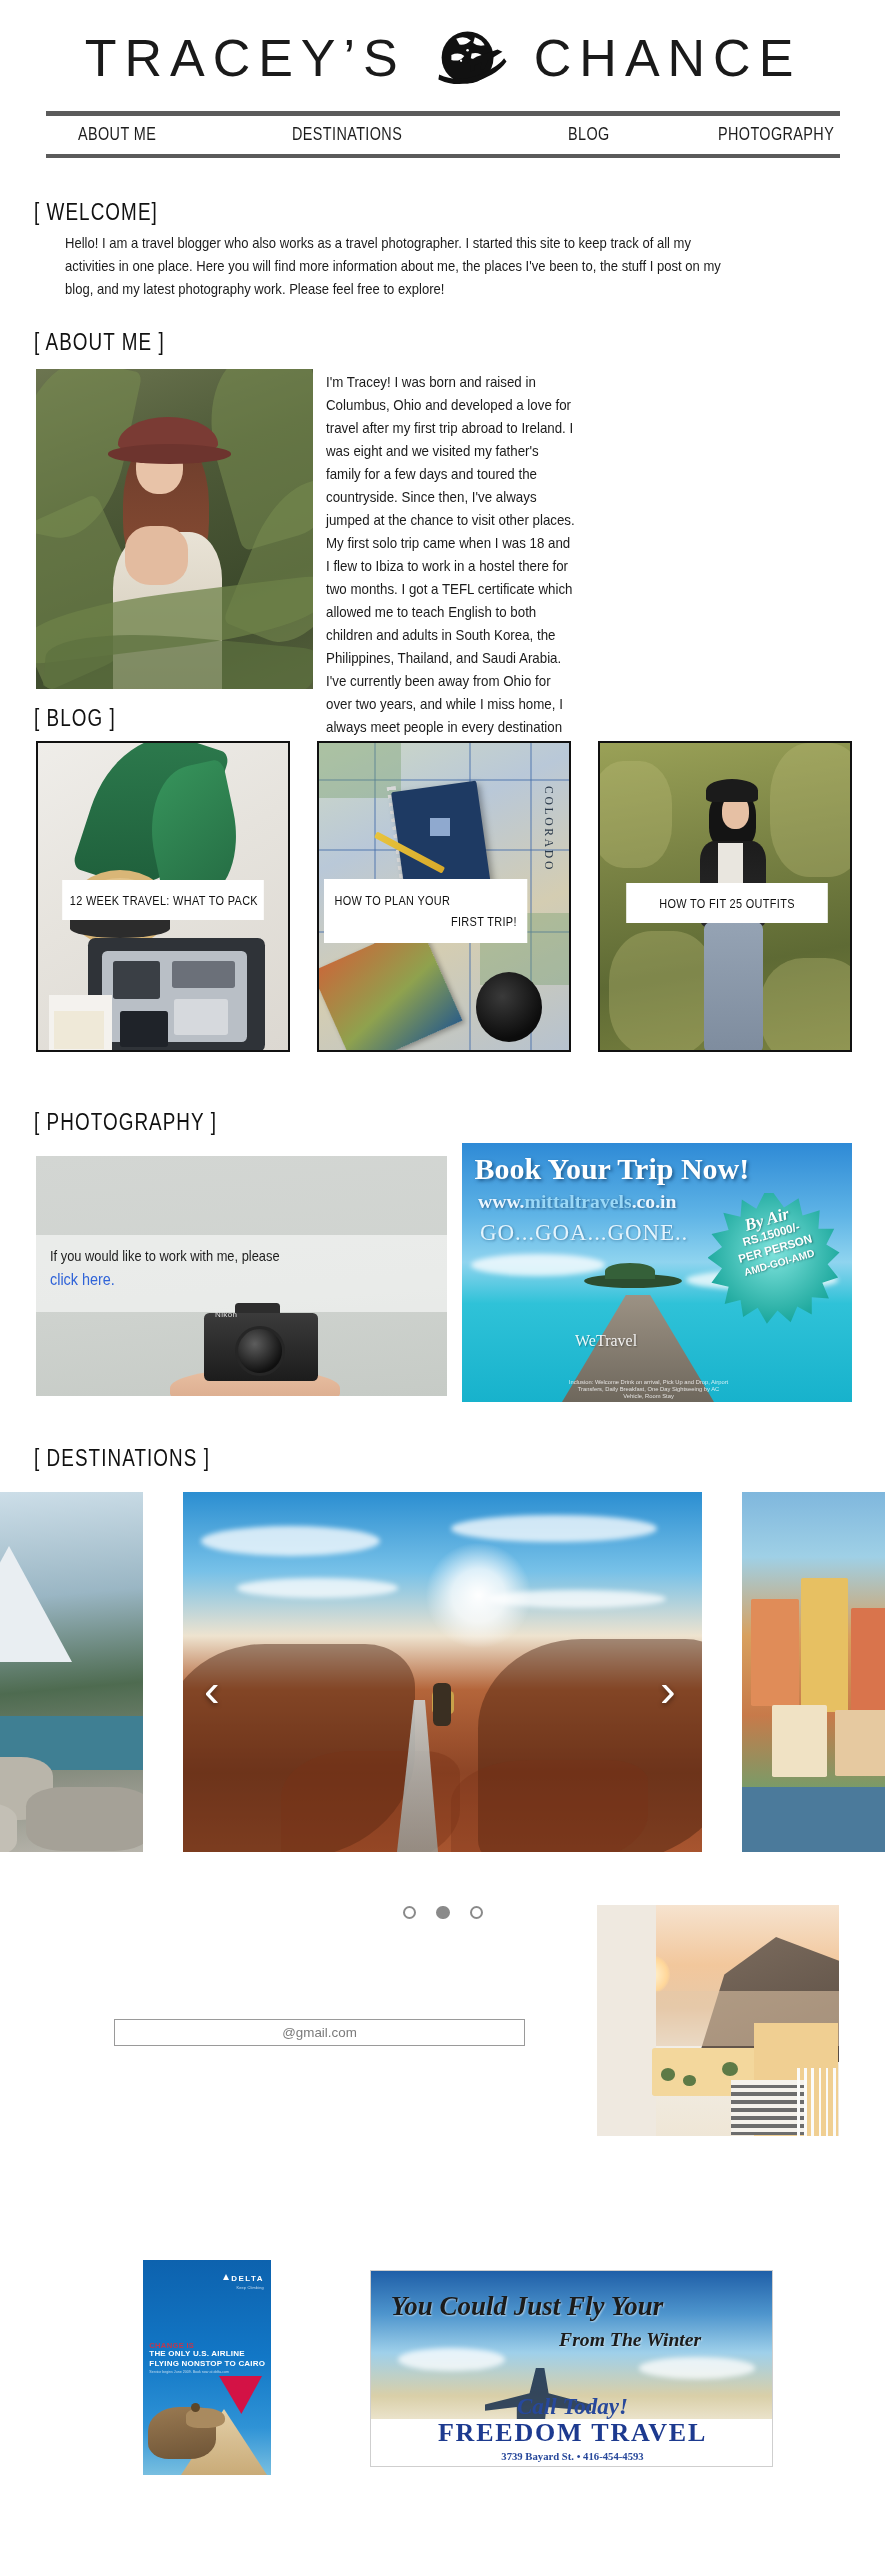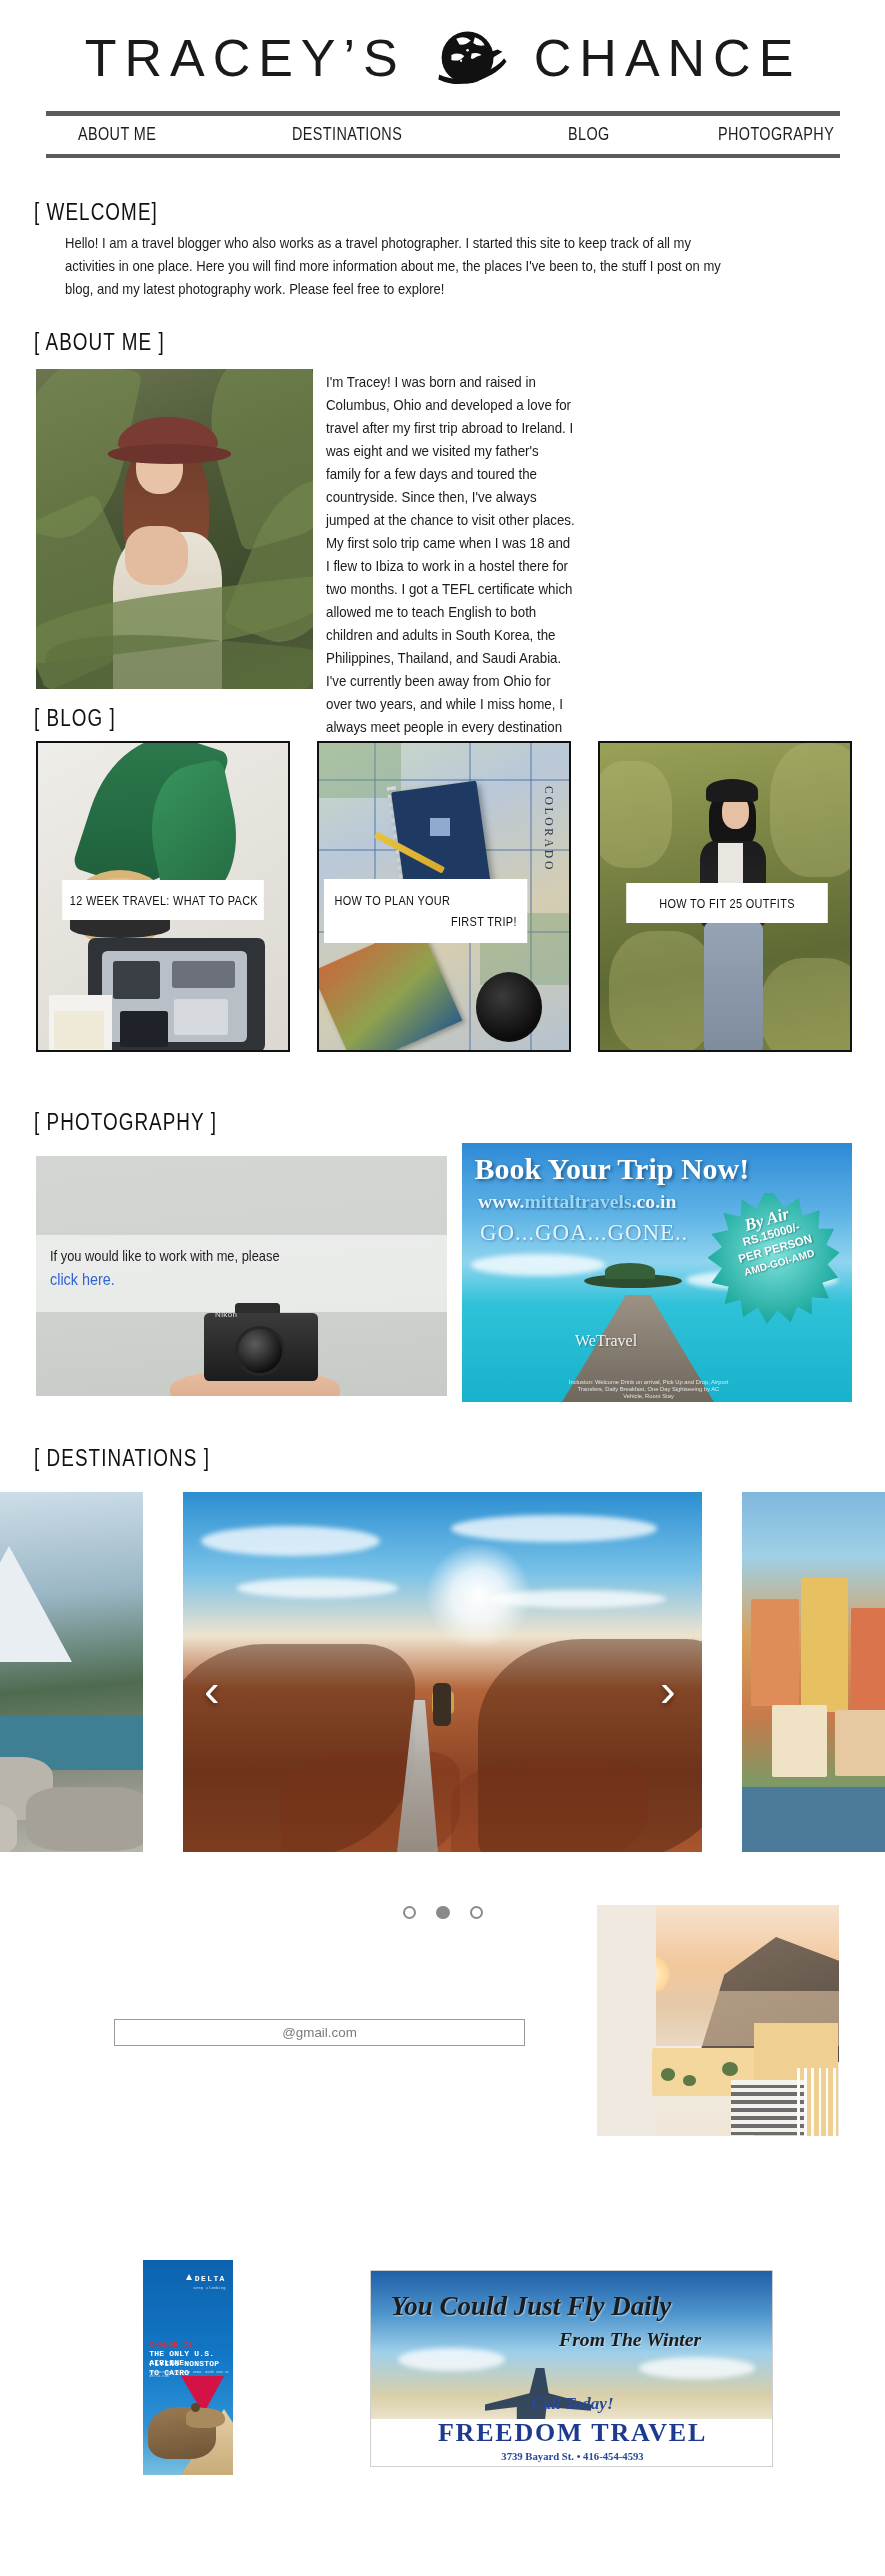--- a/index.html
+++ b/index.html
@@ -327,24 +327,23 @@
   .st-terr{position:absolute;left:55px;top:143px;width:116px;height:48px;background:#f3d79c;border-radius:2.7px;}
   .st-terr2{position:absolute;left:157px;top:118px;width:84px;height:113px;background:#f0cf92;}
   .st-stair{position:absolute;left:134px;top:175px;width:75px;height:55px;
     background:repeating-linear-gradient(180deg,#f5f2ec 0 4.5px,#6d6d6d 4.5px 8px);}
   .st-rail{position:absolute;left:200px;top:163px;width:39px;height:68px;
     background:repeating-linear-gradient(90deg,#fbfbfa 0 2.7px,transparent 2.7px 7.2px);}
   .st-plant{position:absolute;background:#5d7a46;border-radius:50%;}
 
   
   .ad-delta{
-    position:absolute;left:143px;top:2260px;width:90px;height:215px;overflow:hidden;
+    position:absolute;left:143px;top:2260px;width:128px;height:215px;overflow:hidden;
     background:linear-gradient(180deg,#0d62ae 0%,#1277c6 45%,#2f93d6 78%,#79bfe0 100%);
     cursor:pointer;
-    font-family:Liberation Mono, monospace;
   }
   .dl-logo{position:absolute;right:7.2px;top:14.3px;color:#fff;font-size:8px;font-weight:700;letter-spacing:1.4px;}
   .dl-tri{display:inline-block;width:0;height:0;border-left:3.6px solid transparent;
     border-right:3.6px solid transparent;border-bottom:6.3px solid #fff;margin-right:2.7px;vertical-align:0.9px;}
   .dl-sub{position:absolute;right:7.2px;top:26px;color:rgba(255,255,255,.75);font-size:3.8px;letter-spacing:0.2px;}
   .dl-change{position:absolute;left:6.3px;top:81px;color:#c0374d;font-size:7.6px;font-weight:700;letter-spacing:0.3px;}
   .dl-l1{position:absolute;left:6.3px;top:89px;color:#fff;font-size:8px;font-weight:700;letter-spacing:0.2px;}
   .dl-l2{position:absolute;left:6.3px;top:99px;color:#fff;font-size:8px;font-weight:700;letter-spacing:0.2px;}
   .dl-fine{position:absolute;left:6.3px;top:110px;color:rgba(255,255,255,.7);font-size:3.6px;}
   .dl-widget{position:absolute;right:9px;top:116px;width:43px;height:38px;
@@ -374,21 +373,21 @@
   }
   .fr-plane{
     position:absolute;left:114px;top:97px;width:106px;height:63px;
     background:#1d3350;
     clip-path:polygon(48% 0%,56% 0%,60% 40%,100% 58%,100% 68%,58% 62%,56% 92%,72% 100%,72% 100%,44% 96%,16% 100%,30% 92%,30% 62%,0% 68%,0% 58%,42% 40%);
     opacity:.88;
   }
   .fr-call{
     position:absolute;left:0;top:123px;width:403px;text-align:center;
     font-family:"Liberation Serif",serif;font-weight:700;font-style:italic;
-    font-size:17px;color:#27489b;
+    font-size:23px;color:#27489b;
   }
   .fr-band{position:absolute;left:0;bottom:0;width:403px;height:47px;background:#ffffff;}
   .fr-name{
     position:absolute;left:0;bottom:18px;width:403px;text-align:center;
     font-family:"Liberation Serif",serif;font-weight:700;font-size:26px;
     letter-spacing:1.8px;color:#1d3a8f;
   }
   .fr-addr{
     position:absolute;left:0;bottom:3.6px;width:403px;text-align:center;
     font-family:"Liberation Serif",serif;font-weight:700;font-size:10.7px;color:#27489b;
@@ -615,21 +614,21 @@
     <div class="dl-pyr"></div>
     <div class="dl-camel"></div>
     <div class="dl-camel-head"></div>
     <div class="dl-camel-ear"></div>
   </div>
 
   <div class="ad-freedom">
     <div class="cloud" style="left:27px;top:77px;width:107px;height:23px;"></div>
     <div class="cloud" style="left:268px;top:86px;width:116px;height:21.5px;"></div>
     <div class="fr-plane"></div>
-    <div class="fr-l1">You Could Just Fly Daily</div>
+    <div class="fr-l1">You Could Just Fly Your</div>
     <div class="fr-l2">From The Winter</div>
     <div class="fr-call">Call Today!</div>
     <div class="fr-band"></div>
     <div class="fr-name">FREEDOM TRAVEL</div>
     <div class="fr-addr">3739 Bayard St. • 416-454-4593</div>
   </div>
 
 </div>
 
 

